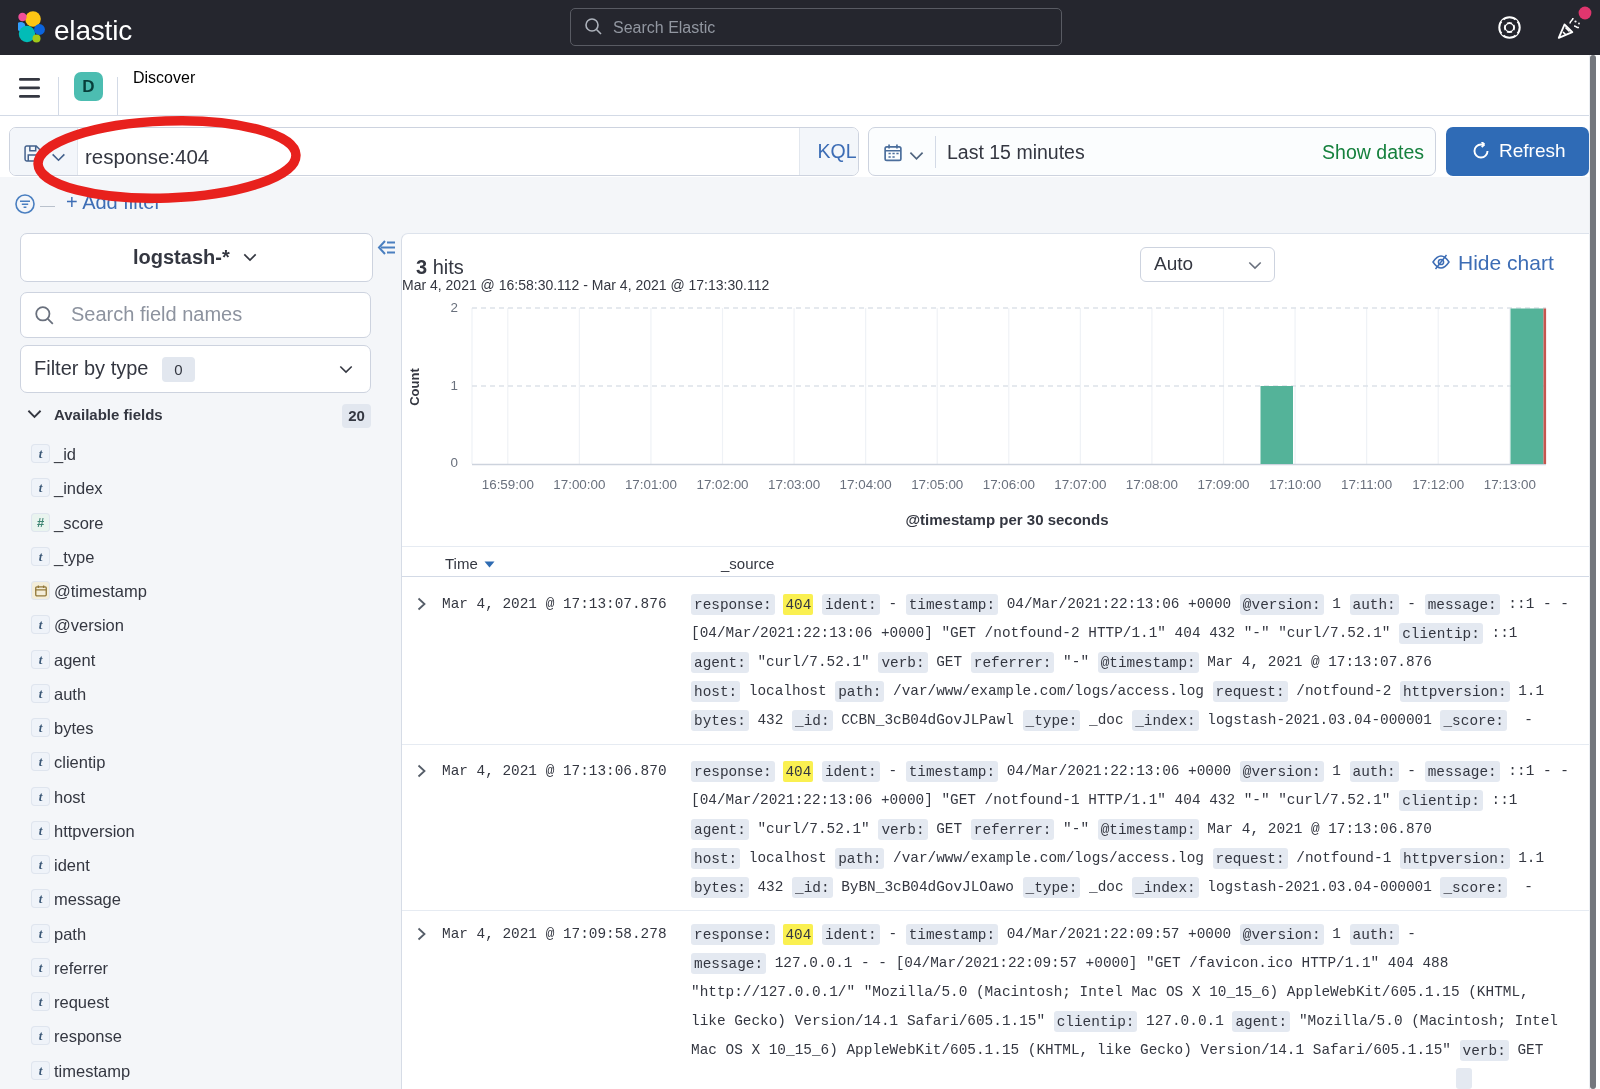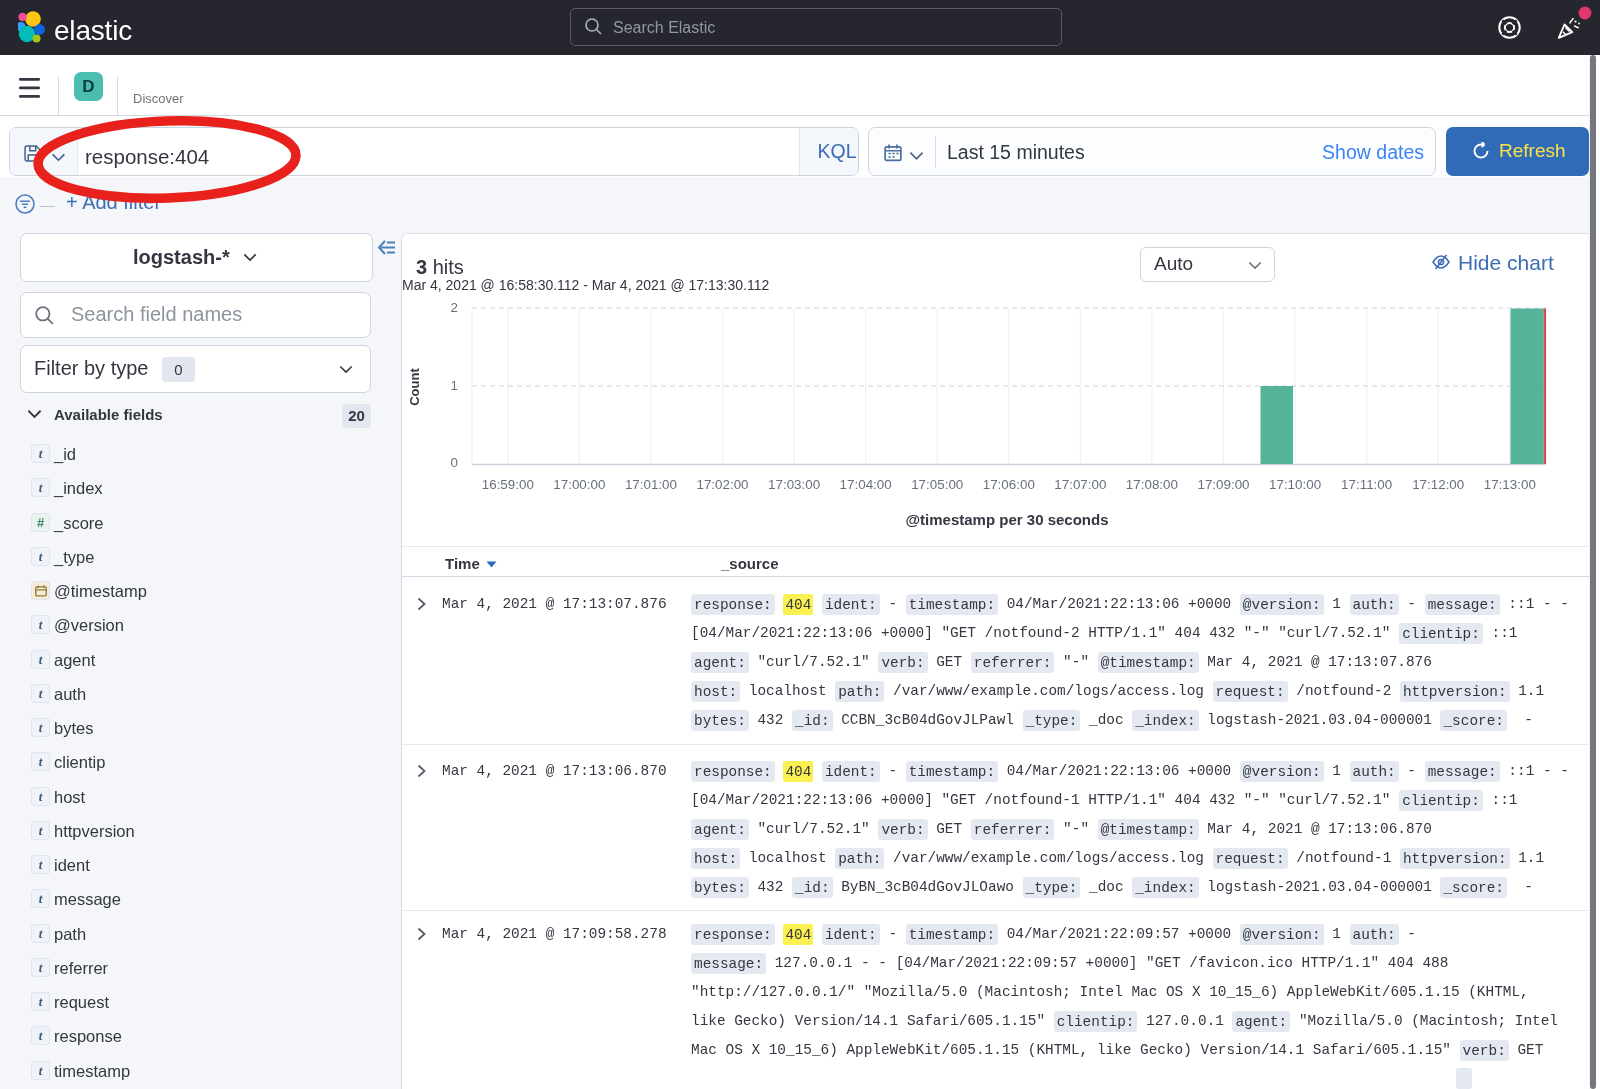--- a/index.html
+++ b/index.html
@@ -12,36 +12,36 @@
 #topbar { position:absolute; left:0; top:0; width:1600px; height:55px; background:#25262e; }
 #logo { position:absolute; left:18px; top:10px; }
 #logotext { position:absolute; left:54px; top:15px; color:#fff; font-size:28px; letter-spacing:-0.2px; }
 #hsearch { position:absolute; left:570px; top:8px; width:492px; height:38px; border:1px solid #595b63; border-radius:5px; }
 #hsearch .ph { position:absolute; left:42px; top:10px; font-size:16px; color:#9297a1; }
 
 
 #navbar { position:absolute; left:0; top:55px; width:1600px; height:61px; background:#fff; border-bottom:1px solid #d3dae6; }
 .vsep { position:absolute; top:22px; width:1px; height:40px; background:#d3dae6; }
 #dtile { position:absolute; left:74px; top:17px; width:29px; height:29px; background:#4cbdb1; border-radius:7px; color:#073e3a; font-weight:bold; font-size:17px; text-align:center; line-height:29px; }
-#crumb { position:absolute; left:133px; top:36px; font-size:13px; color:#737373; }
+#crumb { position:absolute; left:133px; top:14px; font-size:16px; color:#000000; }
 #topmenu { position:absolute; right:20px; top:23px; font-size:20px; }
 #topmenu span { margin-left:31px; color:#3d6db5; }
 
 
 #qrow { position:absolute; left:0; top:116px; width:1600px; height:61px; background:#fff; }
 #qbox { position:absolute; left:9px; top:11px; width:850px; height:49px; background:#fff; border:1px solid #cdd3df; border-radius:7px; }
 #qprep { position:absolute; left:0; top:0; width:68px; height:47px; background:#f3f6fa; border-right:1px solid #e2e7ee; border-radius:6px 0 0 6px; }
 #kqlseg { position:absolute; right:0; top:0; width:59px; height:47px; background:#f3f6fa; border-left:1px solid #e2e7ee; border-radius:0 6px 6px 0; text-align:center; line-height:47px; }
 #qtext { position:absolute; left:75px; top:17px; font-size:20.5px; color:#343741; }
 #kql { font-size:19.5px; color:#3d6db5;margin-left:16px; }
 #dbox { position:absolute; left:868px; top:11px; width:568px; height:49px; background:#fbfdfe; border:1px solid #cdd3df; border-radius:7px; }
 #dbox .sep { position:absolute; left:66px; top:8px; width:1px; height:32px; background:#d3dae6; }
 #dtxt { position:absolute; left:78px; top:13px; font-size:19.5px; }
-#showdates { position:absolute; right:11px; top:13px; font-size:19.5px; color:#3b82f6; }
-#refresh { position:absolute; left:1446px; top:11px; width:143px; height:49px; background:#2f6bb6; border-radius:7px; color:#fde047; font-size:19px; }
+#showdates { position:absolute; right:11px; top:13px; font-size:19.5px; color:#15803d; }
+#refresh { position:absolute; left:1446px; top:11px; width:143px; height:49px; background:#2f6bb6; border-radius:7px; color:#ffffff; font-size:19px; }
 #refresh span { position:absolute; left:53px; top:13px; }
 
 
 #frow { position:absolute; left:0; top:177px; width:1600px; height:56px; }
 #addfilter { position:absolute; left:66px; top:14px; font-size:20px; color:#3d6db5; }
 #fdash { position:absolute; left:40px; top:19px; color:#b9c1cc; font-size:15px; }
 
 
 #side { position:absolute; left:0; top:233px; width:401px; height:856px; }
 .sbox { position:absolute; left:20px; background:#fff; border:1px solid #cdd3df; border-radius:7px; }
@@ -61,21 +61,21 @@
 
 
 #main { position:absolute; left:401px; top:233px; width:1188px; height:856px; background:#fff; border-left:1px solid #d6dce6; border-top:1px solid #dde3ec; border-radius:7px 0 0 0; }
 #hits { position:absolute; left:14px; top:22px; font-size:20px; }
 #ctitle { position:absolute; left:0px; top:23px; width:932px; font-size:14px;margin-top:20px; }
 #autobox { position:absolute; left:738px; top:13px; width:135px; height:35px; border:1px solid #cdd3df; border-radius:6px; background:#fff; }
 #autobox span { position:absolute; left:13px; top:5px; font-size:19px; }
 #hidechart { position:absolute; left:1056px; top:17px; font-size:21px; color:#3d6db5; }
 
 
-#thead { position:absolute; left:0; top:312px; width:1188px; height:31px; border-top:1px solid #e6ebf2; border-bottom:1px solid #d3dae6; font-size:15px; font-weight:bold; }
+#thead { position:absolute; left:0; top:312px; width:1188px; height:31px; border-top:1px solid #e6ebf2; border-bottom:1px solid #d3dae6; font-size:15px; font-weight:normal; }
 #thead .t1 { position:absolute; left:43px; top:8px; }
 #thead .t2 { position:absolute; left:287px; top:8px;margin-left:32px; }
 .drow { position:absolute; left:0; width:1188px; border-bottom:1px solid #e6ebf2; }
 .dtime { position:absolute; left:40px; font-size:14.4px; white-space:nowrap; }
 .dsrc { position:absolute; left:289px; width:895px; font-size:14.4px; }
 .dsrc .ln { white-space:nowrap; height:29px; line-height:29px; overflow:visible; }
 .f { background:#e4e9f1; border-radius:3px; padding:2.5px 3px;margin-top:40px; }
 .hl { background:#faf051; border-radius:2px; padding:2.5px 2px; }
 .exp { position:absolute; left:12px; }
 

